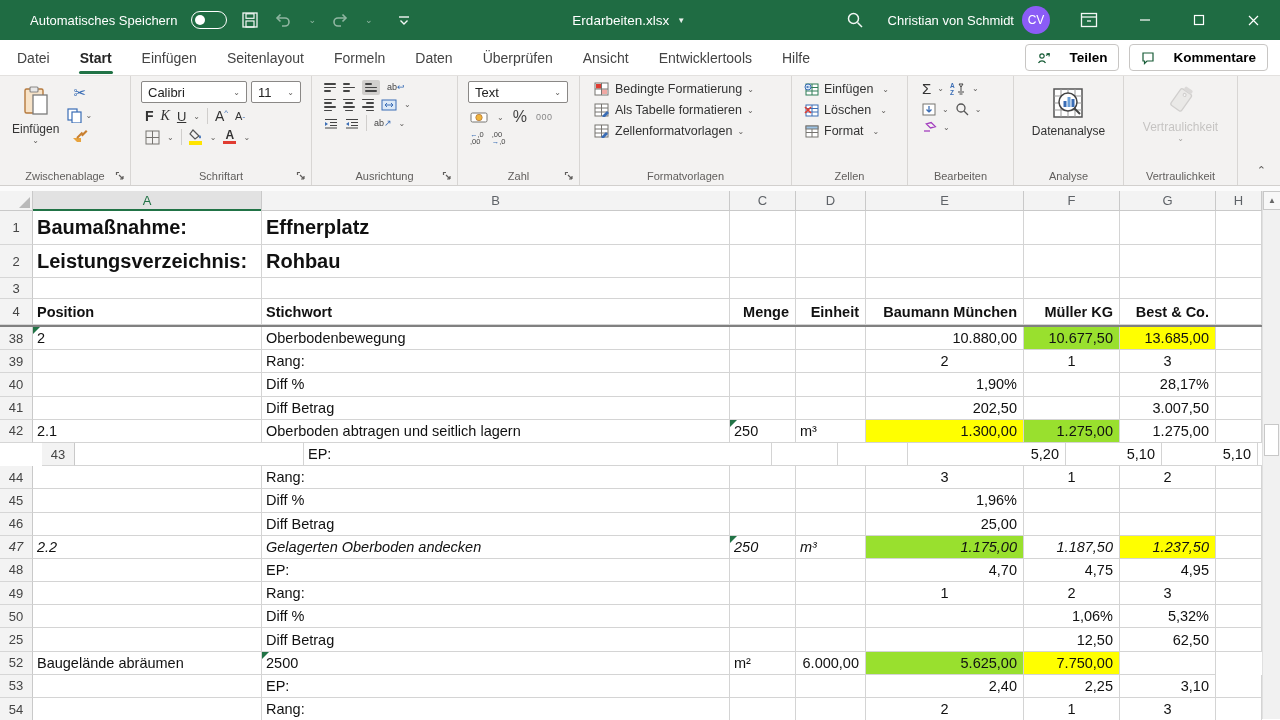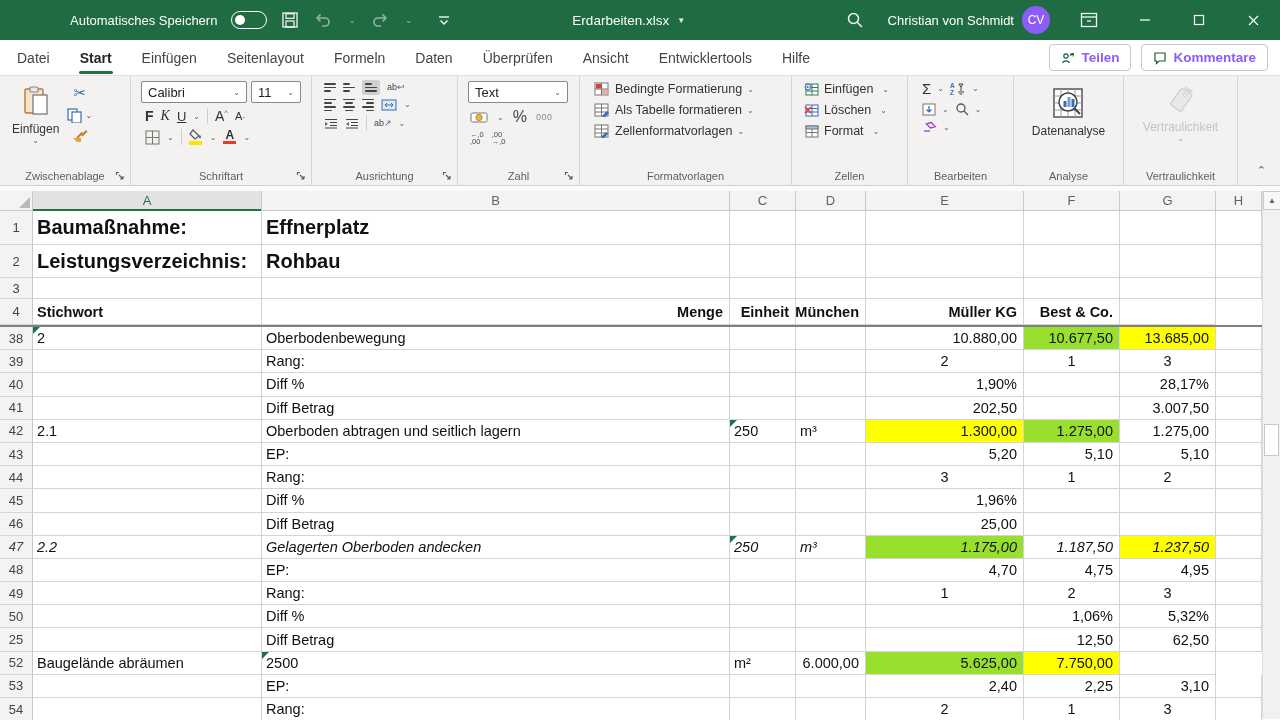--- a/index.html
+++ b/index.html
@@ -1,41 +1,41 @@
 <!DOCTYPE html>
 <html><head>
 <meta charset="utf-8">
 <style>
 * { margin:0; padding:0; box-sizing:border-box; }
 html,body { width:1280px; height:720px; overflow:hidden; font-family:"Liberation Sans",sans-serif; background:#fff; }
 
 
 .titlebar { height:40px; background:#1f6c43; display:flex; align-items:center; position:relative; color:#fff; }
-.tb-left { display:flex; align-items:center; gap:14px; padding-left:30px;margin-left:40px; }
+.tb-left { display:flex; align-items:center; gap:14px; padding-left:30px; }
 .autosave-label { font-size:13px; }
 .toggle { width:36px; height:18px; border:1.5px solid #fff; border-radius:9px; position:relative; }
 .toggle .knob { position:absolute; left:3px; top:2.5px; width:10px; height:10px; background:#fff; border-radius:50%; }
 .tb-icon { opacity:.95; display:flex; align-items:center; }
 .dim { opacity:.5; }
 .tb-chev { font-size:9px; opacity:.5; margin-left:1px; }
 .tb-title { position:absolute; left:50%; transform:translateX(-60%); display:flex; align-items:center; gap:8px; font-size:13.5px; }
 .tb-title .caret { font-size:8px; opacity:.9; }
 .tb-right { position:absolute; right:0; top:0; height:40px; display:flex; align-items:center; }
 .tb-user { font-size:13px; margin-right:8px; }
 .avatar { width:28px; height:28px; border-radius:50%; background:#8b5cf6; color:#fff; font-size:12px; display:flex; align-items:center; justify-content:center; margin-right:30px; }
 .winbtn { width:54px; height:40px; display:flex; align-items:center; justify-content:center; }
 
 
 .tabrow { height:36px; background:#fff; display:flex; align-items:center; position:relative; border-bottom:1px solid #e3e1df; }
 .tab { font-size:14px; color:#444; padding:0 15px; height:36px; display:flex; align-items:center; position:relative; }
 .tab.first { margin-left:2px; }
 .tab.active { color:#262626; font-weight:bold; }
 .tab.active::after { content:""; position:absolute; left:14px; right:14px; bottom:2px; height:3px; background:#217346; border-radius:2px; }
 .tabrow-right { position:absolute; right:12px; display:flex; gap:10px; }
-.pillbtn { display:flex; align-items:center; gap:6px; border:1px solid #c8c6c4; background:#fff; border-radius:4px; height:27px; padding:0 11px; font-size:13.5px; color:#8b5cf6; font-weight:bold; }
+.pillbtn { display:flex; align-items:center; gap:18px; border:1px solid #c8c6c4; background:#fff; border-radius:4px; height:27px; padding:0 11px; font-size:13.5px; color:#000000; font-weight:bold; }
 
 
 .ribbon { height:110px; background:#f3f2f1; border-bottom:1px solid #d2d0ce; display:flex; position:relative; }
 .rgroup { position:relative; border-right:1px solid #d8d6d4; height:100%; }
 .rg-label { position:absolute; bottom:3px; left:0; right:0; text-align:center; font-size:11px; color:#605e5c; }
 .launcher { position:absolute; bottom:4px; right:5px; }
 .rg-body { height:82px; padding-top:4px; display:flex; }
 .chev { font-size:8px; color:#605e5c; }
 .bigbtn { display:flex; flex-direction:column; align-items:center; justify-content:flex-start; padding-top:6px; }
 .bigbtn .lbl { font-size:12px; color:#333; margin-top:4px; }
@@ -592,20 +592,21 @@
           <div class="cell"></div>
           <div class="cell"></div>
           <div class="cell"></div>
           <div class="cell"></div>
           <div class="cell"></div>
           <div class="cell"></div>
           <div class="cell"></div>
         </div>
         <div class="row" style="height: 26px;">
           <div class="gut">4</div>
+          <div class="cell bold">Position</div>
           <div class="cell bold">Stichwort</div>
           <div class="cell bold ar">Menge</div>
           <div class="cell bold ar">Einheit</div>
           <div class="cell bold ar">Baumann München</div>
           <div class="cell bold ar">Müller KG</div>
           <div class="cell bold ar">Best &amp; Co.</div>
           <div class="cell"></div>
         </div>
       </div>
     <div id="body-rows">
@@ -657,21 +658,21 @@
           <div class="gut">42</div>
           <div class="cell">2.1</div>
           <div class="cell">Oberboden abtragen und seitlich lagern</div>
           <div class="cell tri">250</div>
           <div class="cell">m³</div>
           <div class="cell ar bg-y">1.300,00</div>
           <div class="cell ar bg-g">1.275,00</div>
           <div class="cell ar">1.275,00</div>
           <div class="cell"></div>
         </div>
-        <div class="row" style="height: 23.2px;">
+        <div class="row" style="height: 23.2px; padding-left: 42px;">
           <div class="gut">43</div>
           <div class="cell"></div>
           <div class="cell">EP:</div>
           <div class="cell"></div>
           <div class="cell"></div>
           <div class="cell ar">5,20</div>
           <div class="cell ar">5,10</div>
           <div class="cell ar">5,10</div>
           <div class="cell"></div>
         </div>

